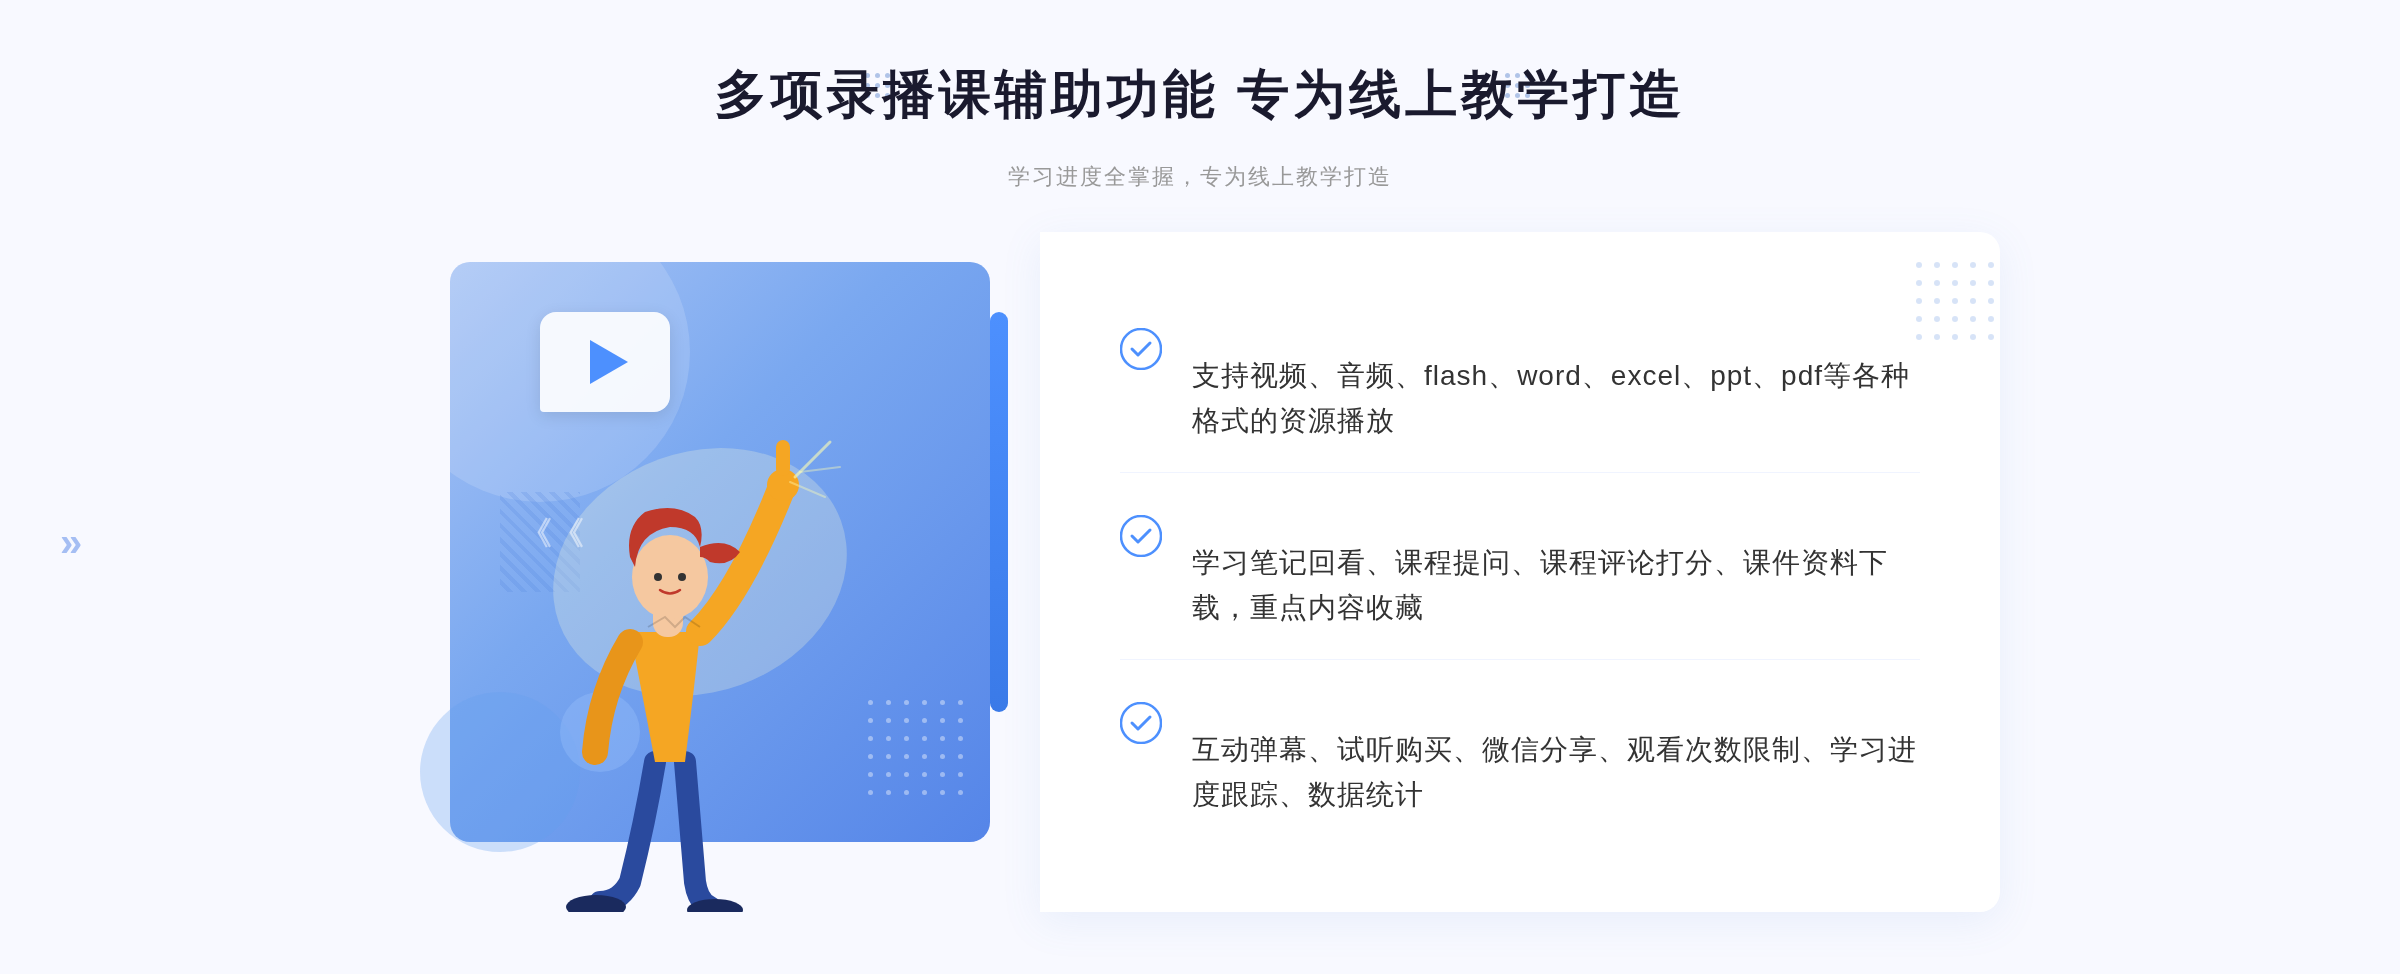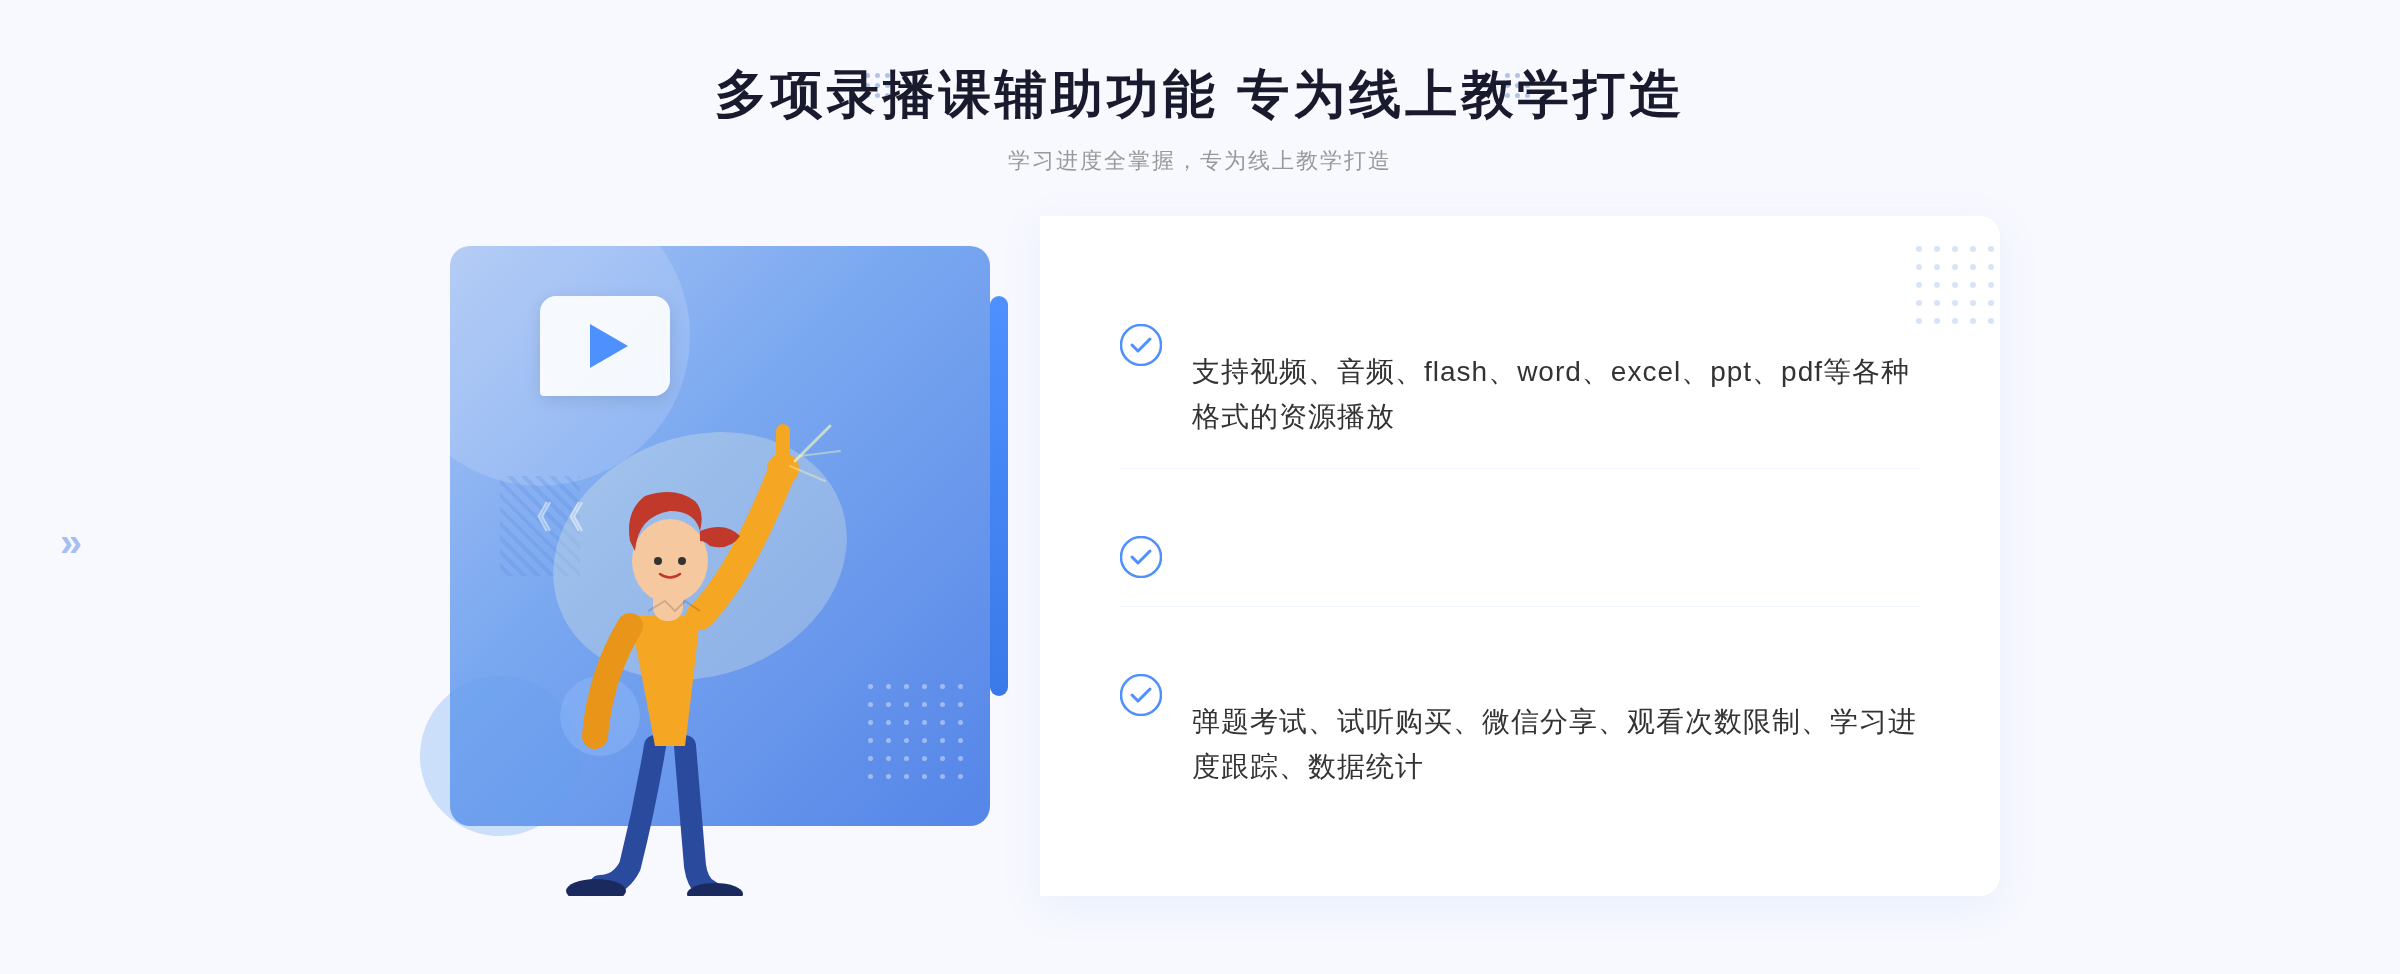--- a/index.html
+++ b/index.html
@@ -75,21 +75,21 @@
       margin-bottom: 20px;
       position: relative;
       z-index: 2;
     }
 
     .main-title {
       font-size: 52px;
       font-weight: 600;
       color: #1a1a2e;
       letter-spacing: 4px;
-      margin-bottom: 16px;
+      margin-bottom: 32px;
     }
 
     .sub-title {
       font-size: 22px;
       color: #999;
       letter-spacing: 2px;
       font-weight: 400;
     }
 
     
@@ -488,28 +488,29 @@
       </div>
 
 
       <div class="feature-item">
         <div class="check-icon">
           <svg viewBox="0 0 42 42" fill="none" xmlns="http://www.w3.org/2000/svg">
             <circle cx="21" cy="21" r="20" stroke="#4d90fe" stroke-width="2.5"></circle>
             <path d="M12 21 L18 27 L30 15" stroke="#4d90fe" stroke-width="3" stroke-linecap="round" stroke-linejoin="round"></path>
           </svg>
         </div>
+        <span class="feature-text">学习笔记回看、课程提问、课程评论打分、课件资料下载，重点内容收藏</span>
       </div>
 
       <div class="feature-item">
         <div class="check-icon">
           <svg viewBox="0 0 42 42" fill="none" xmlns="http://www.w3.org/2000/svg">
             <circle cx="21" cy="21" r="20" stroke="#4d90fe" stroke-width="2.5"></circle>
             <path d="M12 21 L18 27 L30 15" stroke="#4d90fe" stroke-width="3" stroke-linecap="round" stroke-linejoin="round"></path>
           </svg>
         </div>
-        <span class="feature-text">弹题考试、试听购买、微信分享、观看次数限制、学习进度跟踪、数据统计</span>
+        <span class="feature-text">互动弹幕、试听购买、微信分享、观看次数限制、学习进度跟踪、数据统计</span>
       </div>
 
     </div>
   </div>
 
 </div>
 
 </body></html>

